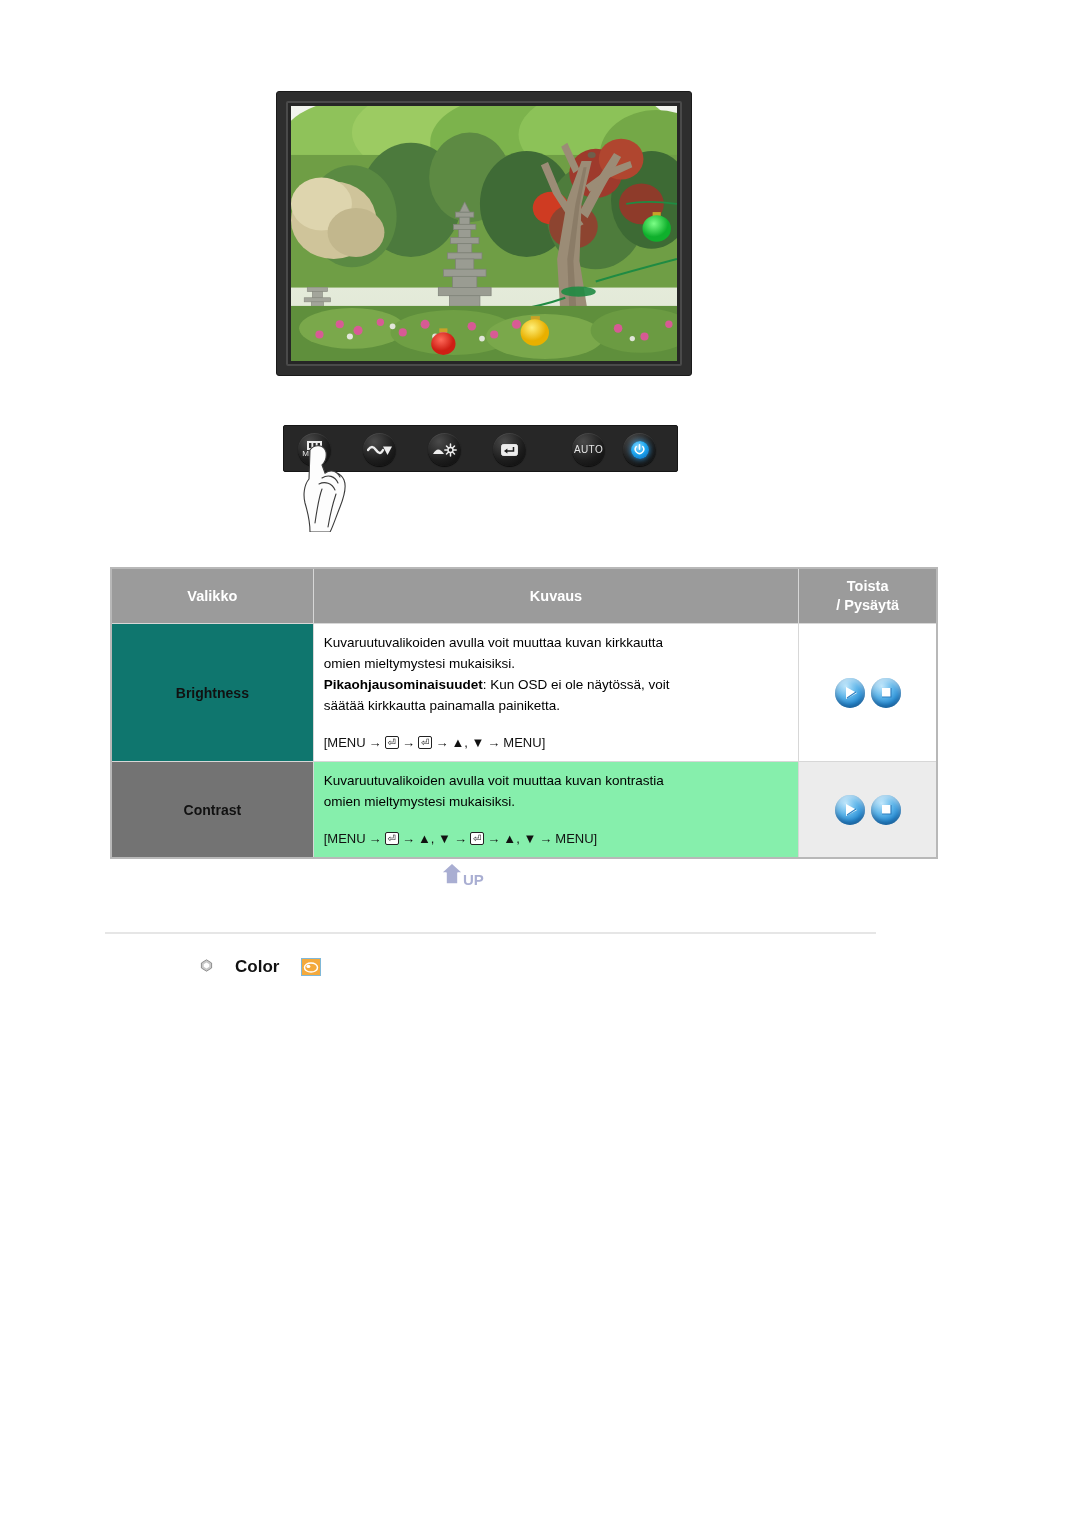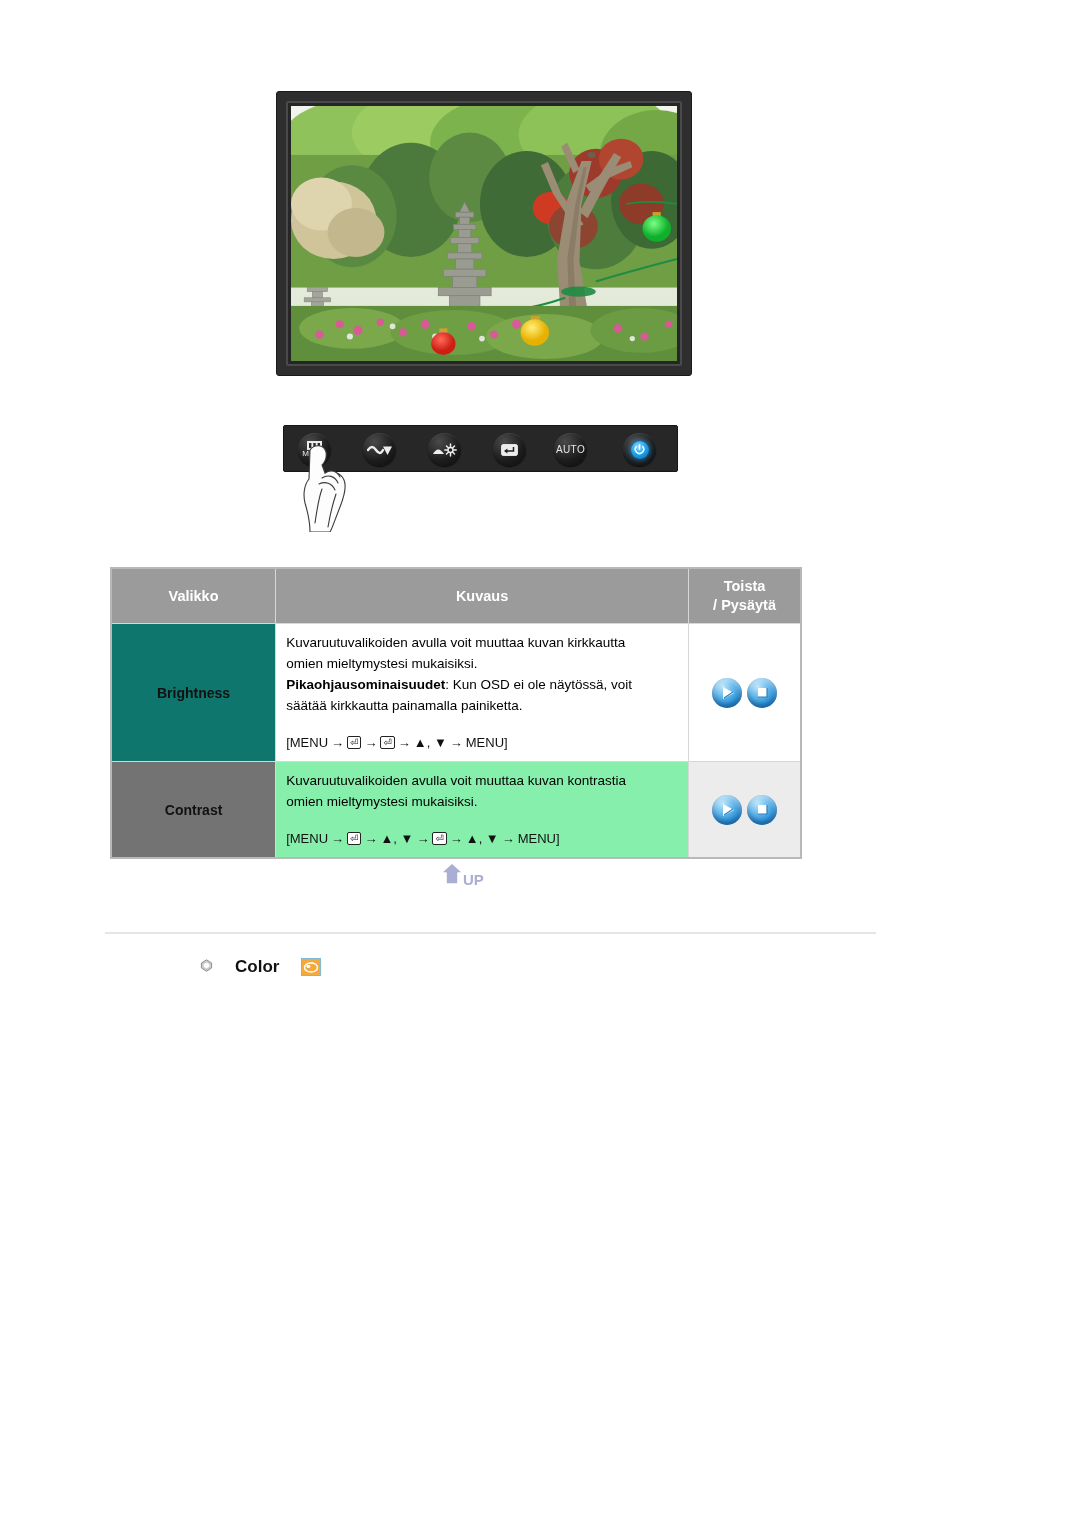--- a/index.html
+++ b/index.html
@@ -78,21 +78,21 @@
     font-size: 8px;
     letter-spacing: .2px;
     font-family: "Liberation Sans", sans-serif;
     color: #e6e6e6;
     line-height: 8px;
   }
   #btn-menu   { left: 14px; }
   #btn-down   { left: 79px; }
   #btn-bright { left: 144px; }
   #btn-enter  { left: 209px; }
-  #btn-auto   { left: 270px; }
+  #btn-auto   { left: 288px; }
   #btn-power  { left: 339px; }
   #btn-power .pwr {
     width: 18px; height: 18px; border-radius: 50%;
     background: radial-gradient(circle at 40% 32%, #8fd9ff 0%, #1da7f0 45%, #0a63b8 100%);
     display:flex; align-items:center; justify-content:center;
     box-shadow: 0 0 6px rgba(40,170,255,.85);
   }
   #hand-cursor {
     position: absolute;
     left: 292px;
@@ -100,21 +100,21 @@
     width: 86px;
     height: 95px;
     pointer-events: none;
   }
 
   
   #spec-table {
     position: absolute;
     left: 110px;
     top: 567px;
-    width: 692px;
+    width: 828px;
     border-collapse: collapse;
     border: 2px solid #b8b8b8;
     background: #fff;
     font-size: 13.5px;
   }
   #spec-table th {
     background: #9b9b9b;
     color: #ffffff;
     font-weight: bold;
     font-size: 14.5px;

